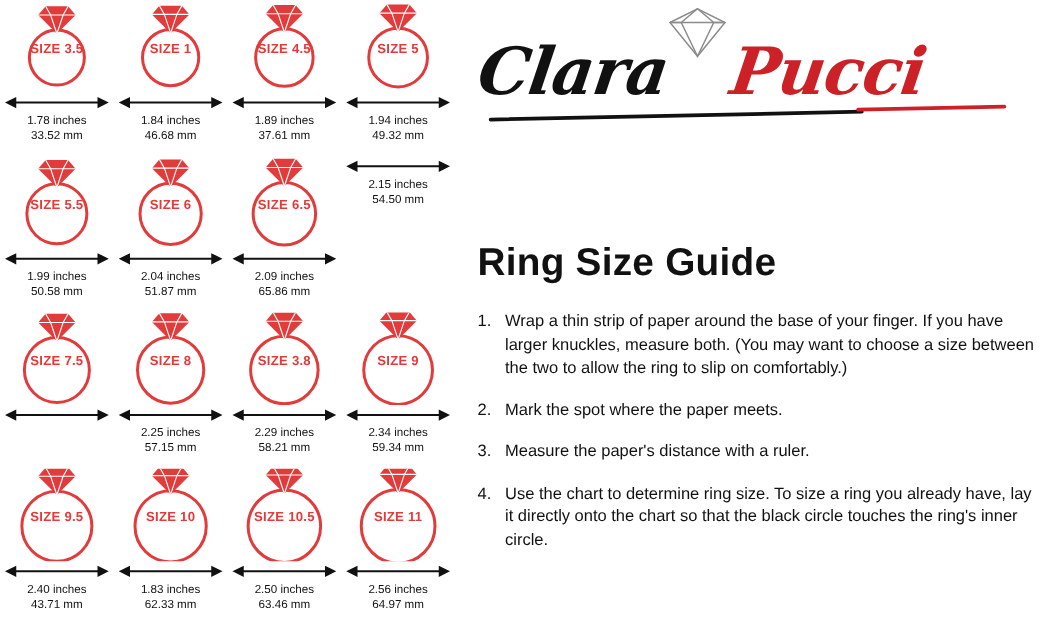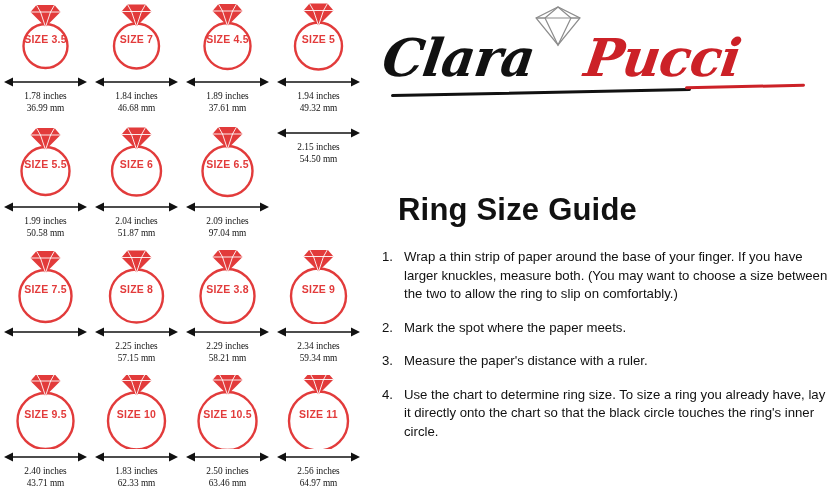--- a/index.html
+++ b/index.html
@@ -55,21 +55,20 @@
     height: 16px;
   }
   .arrow-row svg { display: block; }
   .meas {
     width: 91px;
     text-align: center;
     font-size: 9.3px;
     line-height: 11.5px;
     color: #111;
     margin-top: 1px;
-    font-family: Liberation Serif, serif;
   }
 
   
   #right-panel {
     position: absolute;
     left: 368px;
     top: 0;
     width: 471px;
     height: 501px;
   }
@@ -123,21 +122,21 @@
     top: 80px;
     width: 120px;
     height: 3px;
     background: #cc2127;
     border-radius: 2px;
     transform: rotate(-1.2deg);
   }
 
   #guide-title {
     position: absolute;
-    left: 30px;
+    left: 14px;
     top: 192px;
     font-size: 31px;
     font-weight: bold;
     color: #111111;
     letter-spacing: 0.2px;
   }
 
   #steps {
     position: absolute;
     left: 14px;
@@ -180,37 +179,37 @@
       </div>
       <div class="arrow-row">
         <svg width="91" height="16" viewBox="0 0 91 16">
           <line x1="10" y1="8" x2="81" y2="8" stroke="#111" stroke-width="1.6"></line>
           <polygon points="4,8 13,3.5 13,12.5" fill="#111"></polygon>
           <polygon points="87,8 78,3.5 78,12.5" fill="#111"></polygon>
         </svg>
       </div>
       <div class="meas">
         <div>1.78 inches</div>
-        <div>36.99 mm</div>
+        <div>33.52 mm</div>
       </div>
     </div>
     <div class="ring-cell">
       <div class="ring-art">
         <svg width="91" height="74" viewBox="0 0 91 74">
           <circle cx="45.5" cy="46" r="22.5" fill="none" stroke="#e23b3b" stroke-width="2.4"></circle>
           <g fill="#e23b3b">
             <path d="M30.5 11.5 L36.5 4.5 L54.5 4.5 L60.5 11.5 L45.5 26.5 Z"></path>
           </g>
           <g stroke="#ffffff" stroke-width="0.9" fill="none">
             <path d="M30.5 11.5 L60.5 11.5"></path>
             <path d="M36.5 4.5 L40.5 11.5 L45.5 26.5"></path>
             <path d="M54.5 4.5 L50.5 11.5 L45.5 26.5"></path>
           </g>
         </svg>
-        <div class="size-label">SIZE 7</div>
+        <div class="size-label">SIZE 1</div>
       </div>
       <div class="arrow-row">
         <svg width="91" height="16" viewBox="0 0 91 16">
           <line x1="10" y1="8" x2="81" y2="8" stroke="#111" stroke-width="1.6"></line>
           <polygon points="4,8 13,3.5 13,12.5" fill="#111"></polygon>
           <polygon points="87,8 78,3.5 78,12.5" fill="#111"></polygon>
         </svg>
       </div>
       <div class="meas">
         <div>1.84 inches</div>
@@ -342,21 +341,21 @@
       </div>
       <div class="arrow-row">
         <svg width="91" height="16" viewBox="0 0 91 16">
           <line x1="10" y1="8" x2="81" y2="8" stroke="#111" stroke-width="1.6"></line>
           <polygon points="4,8 13,3.5 13,12.5" fill="#111"></polygon>
           <polygon points="87,8 78,3.5 78,12.5" fill="#111"></polygon>
         </svg>
       </div>
       <div class="meas">
         <div>2.09 inches</div>
-        <div>97.04 mm</div>
+        <div>65.86 mm</div>
       </div>
     </div>
     <div class="ring-cell">
       <div class="arrow-row">
         <svg width="91" height="16" viewBox="0 0 91 16">
           <line x1="10" y1="8" x2="81" y2="8" stroke="#111" stroke-width="1.6"></line>
           <polygon points="4,8 13,3.5 13,12.5" fill="#111"></polygon>
           <polygon points="87,8 78,3.5 78,12.5" fill="#111"></polygon>
         </svg>
       </div>

